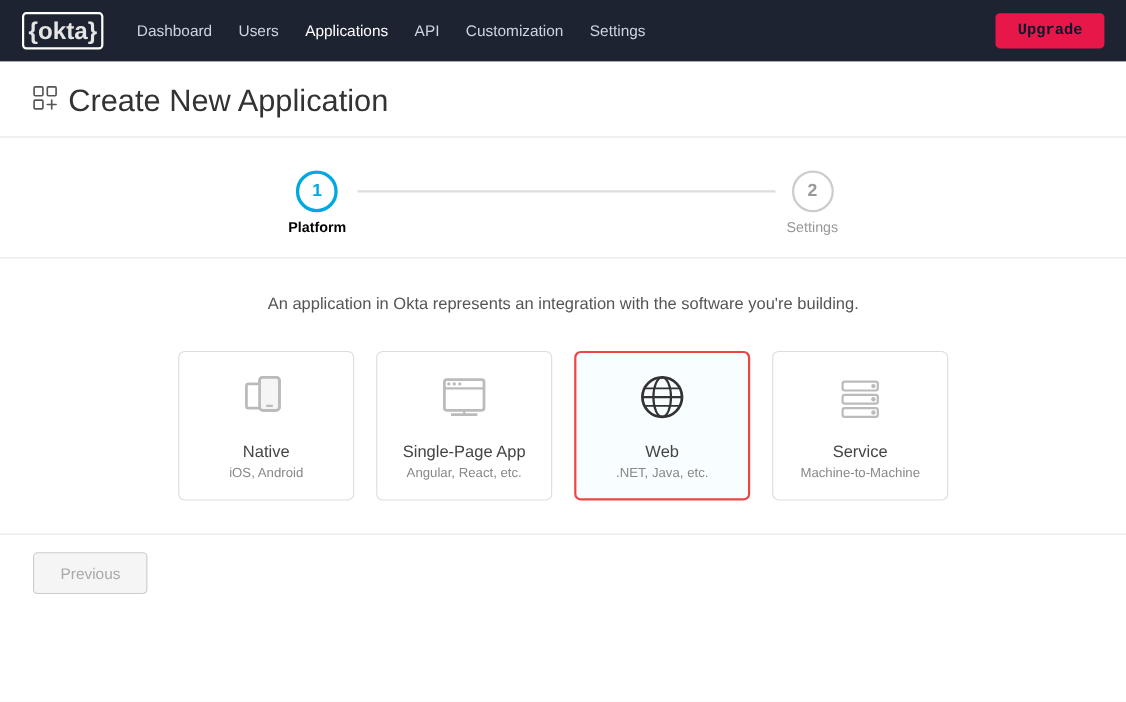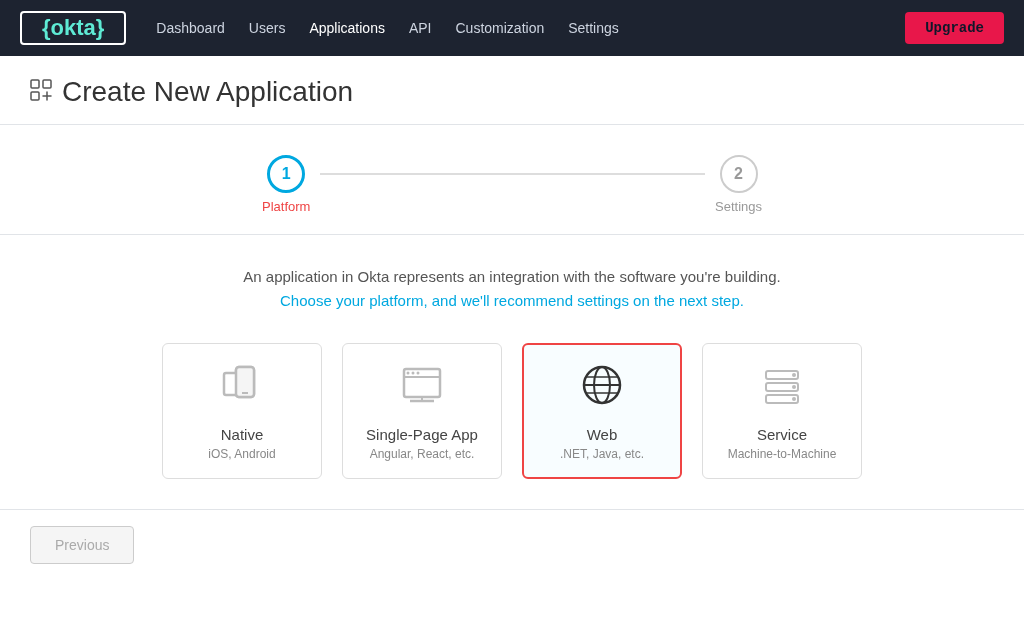--- a/index.html
+++ b/index.html
@@ -7,26 +7,26 @@
 
     
     .navbar {
       background: #1d2330;
       display: flex;
       align-items: center;
       padding: 0 20px;
       height: 56px;
     }
     .navbar-brand {
-      color: #5eead4;
+      color: #e5e5e5;
       font-size: 22px;
       font-weight: bold;
       margin-right: 30px;
       border: 2px solid #fff;
-      padding: 2px 20px;
+      padding: 2px 4px;
       border-radius: 4px;
     }
     .navbar-links {
       display: flex;
       gap: 24px;
       flex: 1;
     }
     .navbar-links a {
       color: #cdd4e0;
       text-decoration: none;
@@ -107,22 +107,22 @@
       color: #00a8e0;
     }
     .step-circle.inactive {
       background: #fff;
       border: 2px solid #ccc;
       color: #999;
     }
     .step-label {
       margin-top: 6px;
       font-size: 13px;
-      font-weight: 400;
-      color: #ef4444;
+      font-weight: 700;
+      color: #000000;
     }
     .step-label.inactive {
       color: #999;
       font-weight: 400;
     }
     .step-line {
       flex: 1;
       height: 2px;
       background: #ddd;
       margin: 0 10px;
@@ -275,21 +275,20 @@
       <div class="step-item">
         <div class="step-circle inactive">2</div>
         <div class="step-label inactive">Settings</div>
       </div>
     </div>
   </div>
 
   <div class="description-section">
     <p class="description-text">
       <span>An application in Okta represents an integration with the software you're building.</span><br>
-      <span class="highlight">Choose your platform, and we'll recommend settings on the next step.</span>
     </p>
   </div>
 
   <div class="cards-section">
 
     <div class="platform-card">
       <div class="card-icon icon-native">
         <svg viewBox="0 0 48 48" fill="none" xmlns="http://www.w3.org/2000/svg">
 
           <rect x="18" y="6" width="18" height="30" rx="3" stroke="#bbb" stroke-width="2.5" fill="none"></rect>

